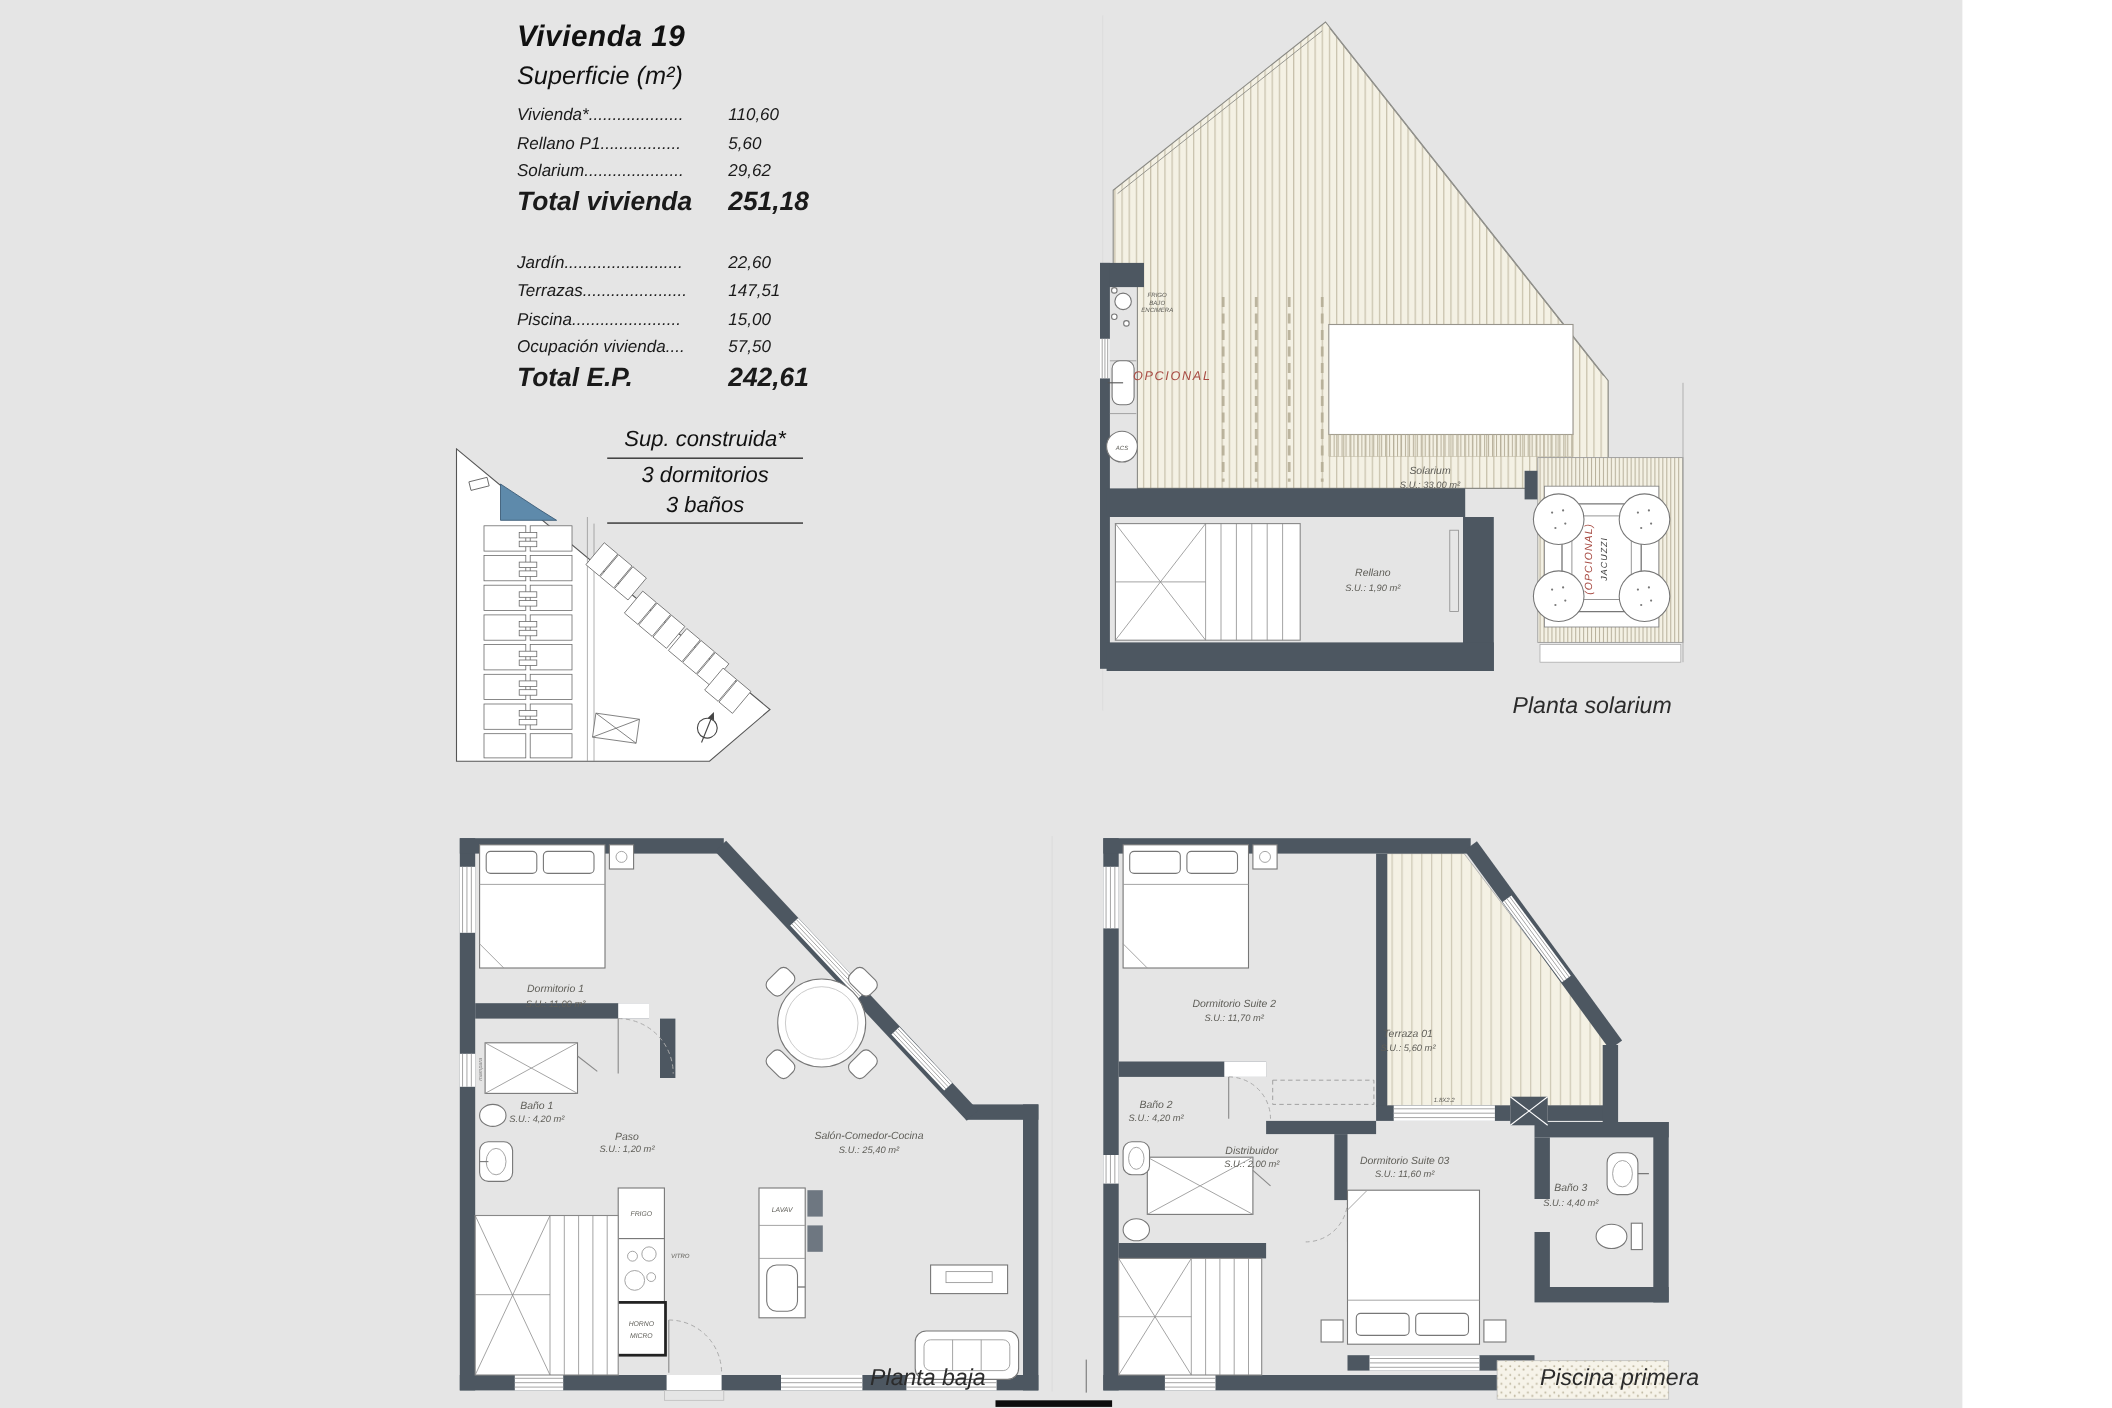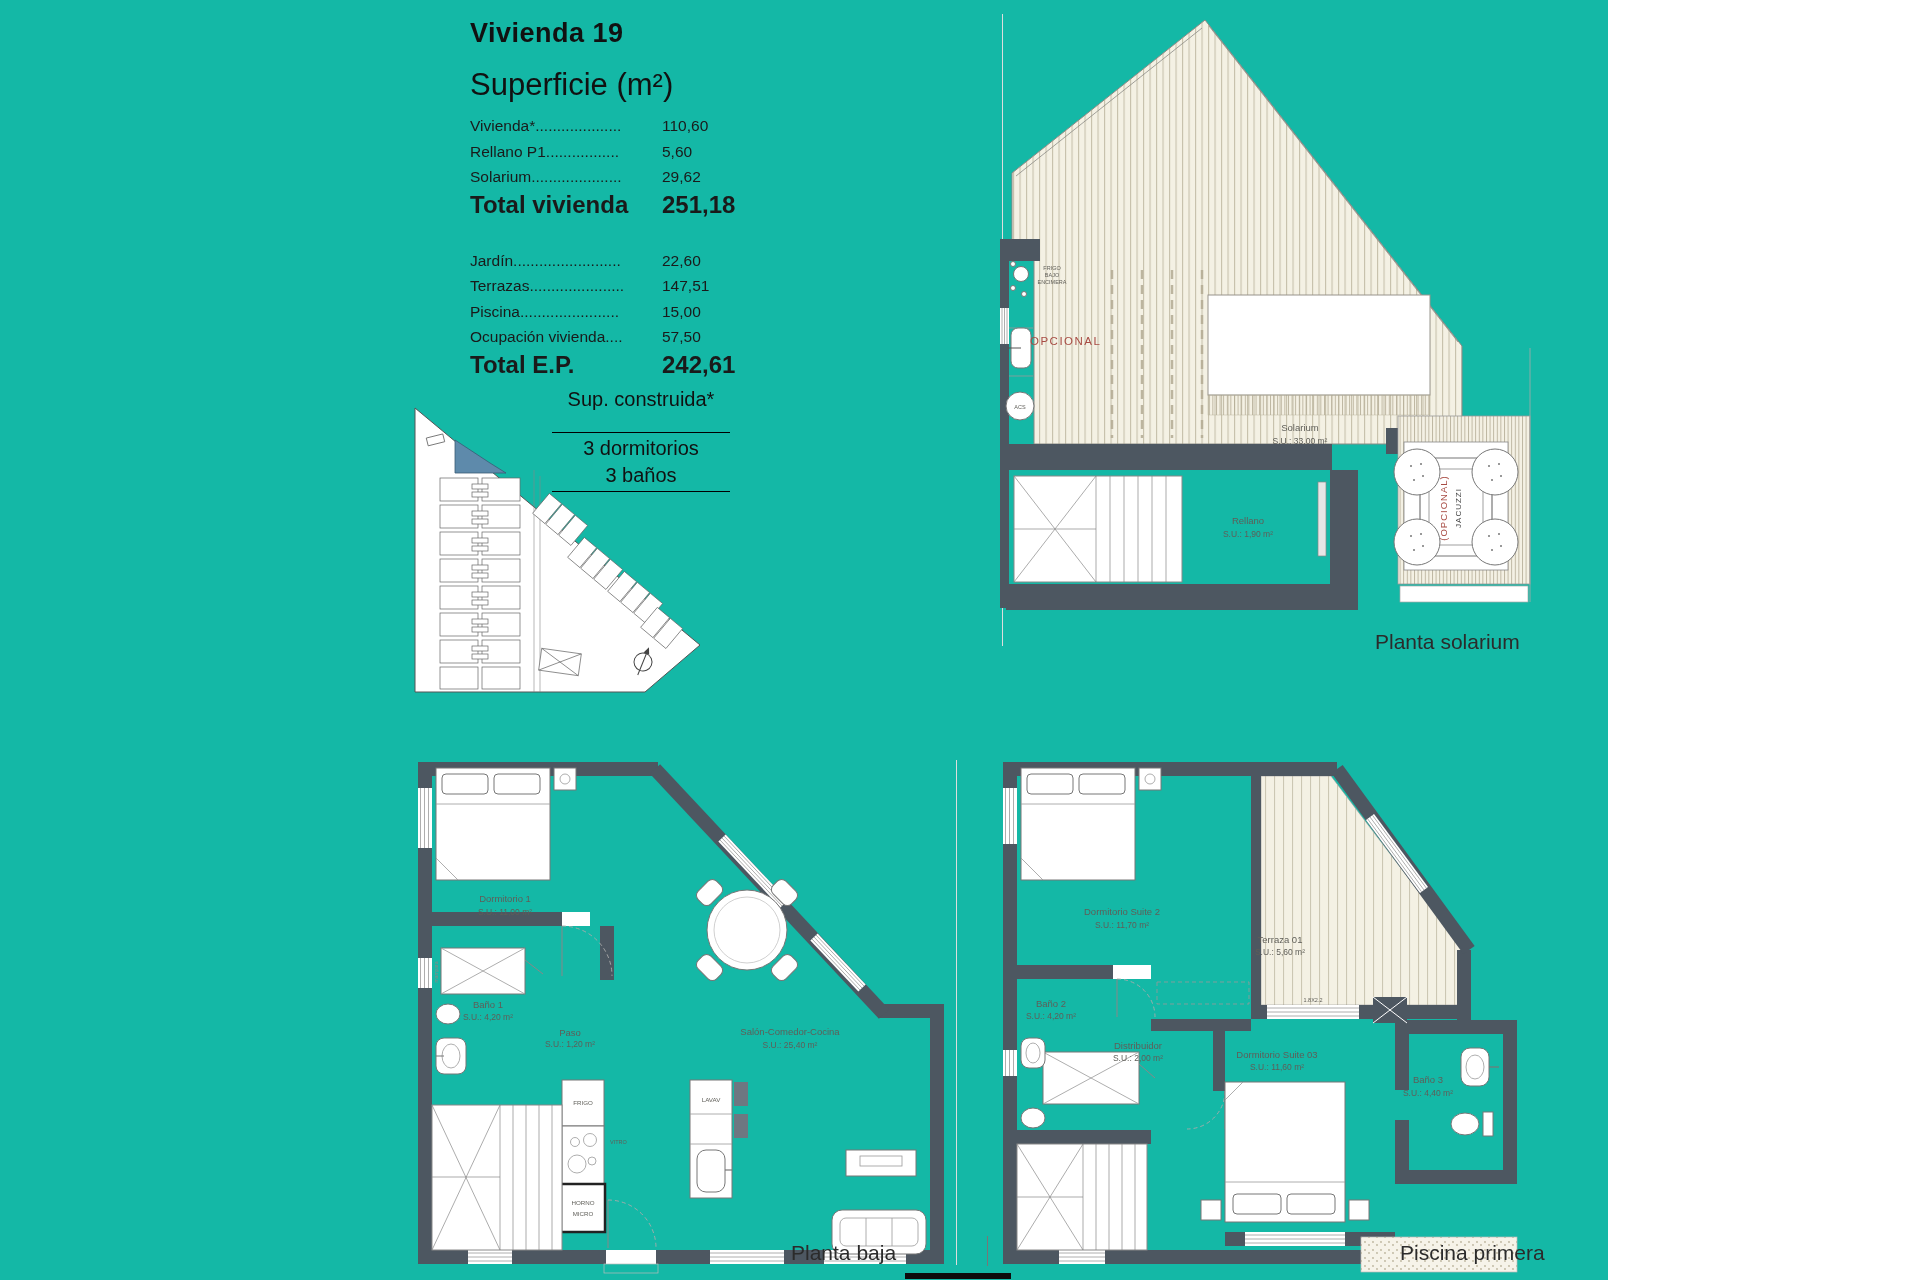--- a/index.html
+++ b/index.html
@@ -1,30 +1,30 @@
 <!DOCTYPE html>
 <html><head>
 <meta charset="utf-8">
 <style>
   html,body{margin:0;padding:0;background:#fff;}
-  .sheet{position:relative;width:1608px;height:1280px;background:#14b8a6;overflow:hidden;
-         font-family:"Liberation Sans",sans-serif;color:#111;}
+  .sheet{position:relative;width:1784px;height:1280px;background:#e5e5e5;overflow:hidden;
+         font-family:"Liberation Sans",sans-serif;color:#111;font-style:italic;}
   .abs{position:absolute;}
   
   .sum-title{font-size:27px;font-weight:bold;letter-spacing:.5px;}
-  .sum-sub{font-size:31px;margin-top:18px;}
+  .sum-sub{font-size:23px;margin-top:6px;}
   .srow{display:flex;font-size:15.5px;line-height:25.5px;color:#1a1a1a;}
   .srow .lab{width:192px;overflow:hidden;white-space:nowrap;}
   .srow .val{width:70px;}
   .srow.total{font-size:24px;font-weight:bold;line-height:30px;}
   .gap{height:28px;}
   
   .spec{width:178px;text-align:center;font-size:20px;line-height:27px;color:#111;
         border-bottom:1.6px solid #000;padding-bottom:2px;}
-  .spec .l1{border-bottom:1.6px solid #000;padding-bottom:19px;margin-bottom:2px;}
+  .spec .l1{border-bottom:1.6px solid #000;padding-bottom:3px;margin-bottom:2px;}
   
   .caption{font-size:21px;color:#2b2b2b;text-align:center;}
   .tick{position:absolute;width:1px;background:#777;}
   .edge{position:absolute;width:1px;background:#ddd;}
   .botbar{position:absolute;background:#0d0d0d;}
   
   svg text{font-family:"Liberation Sans",sans-serif;fill:#5f5e58;}
   .rn{font-size:9.5px;text-anchor:middle;}
   .rs{font-size:8.5px;text-anchor:middle;}
   .t6{font-size:6.2px;text-anchor:middle;}

